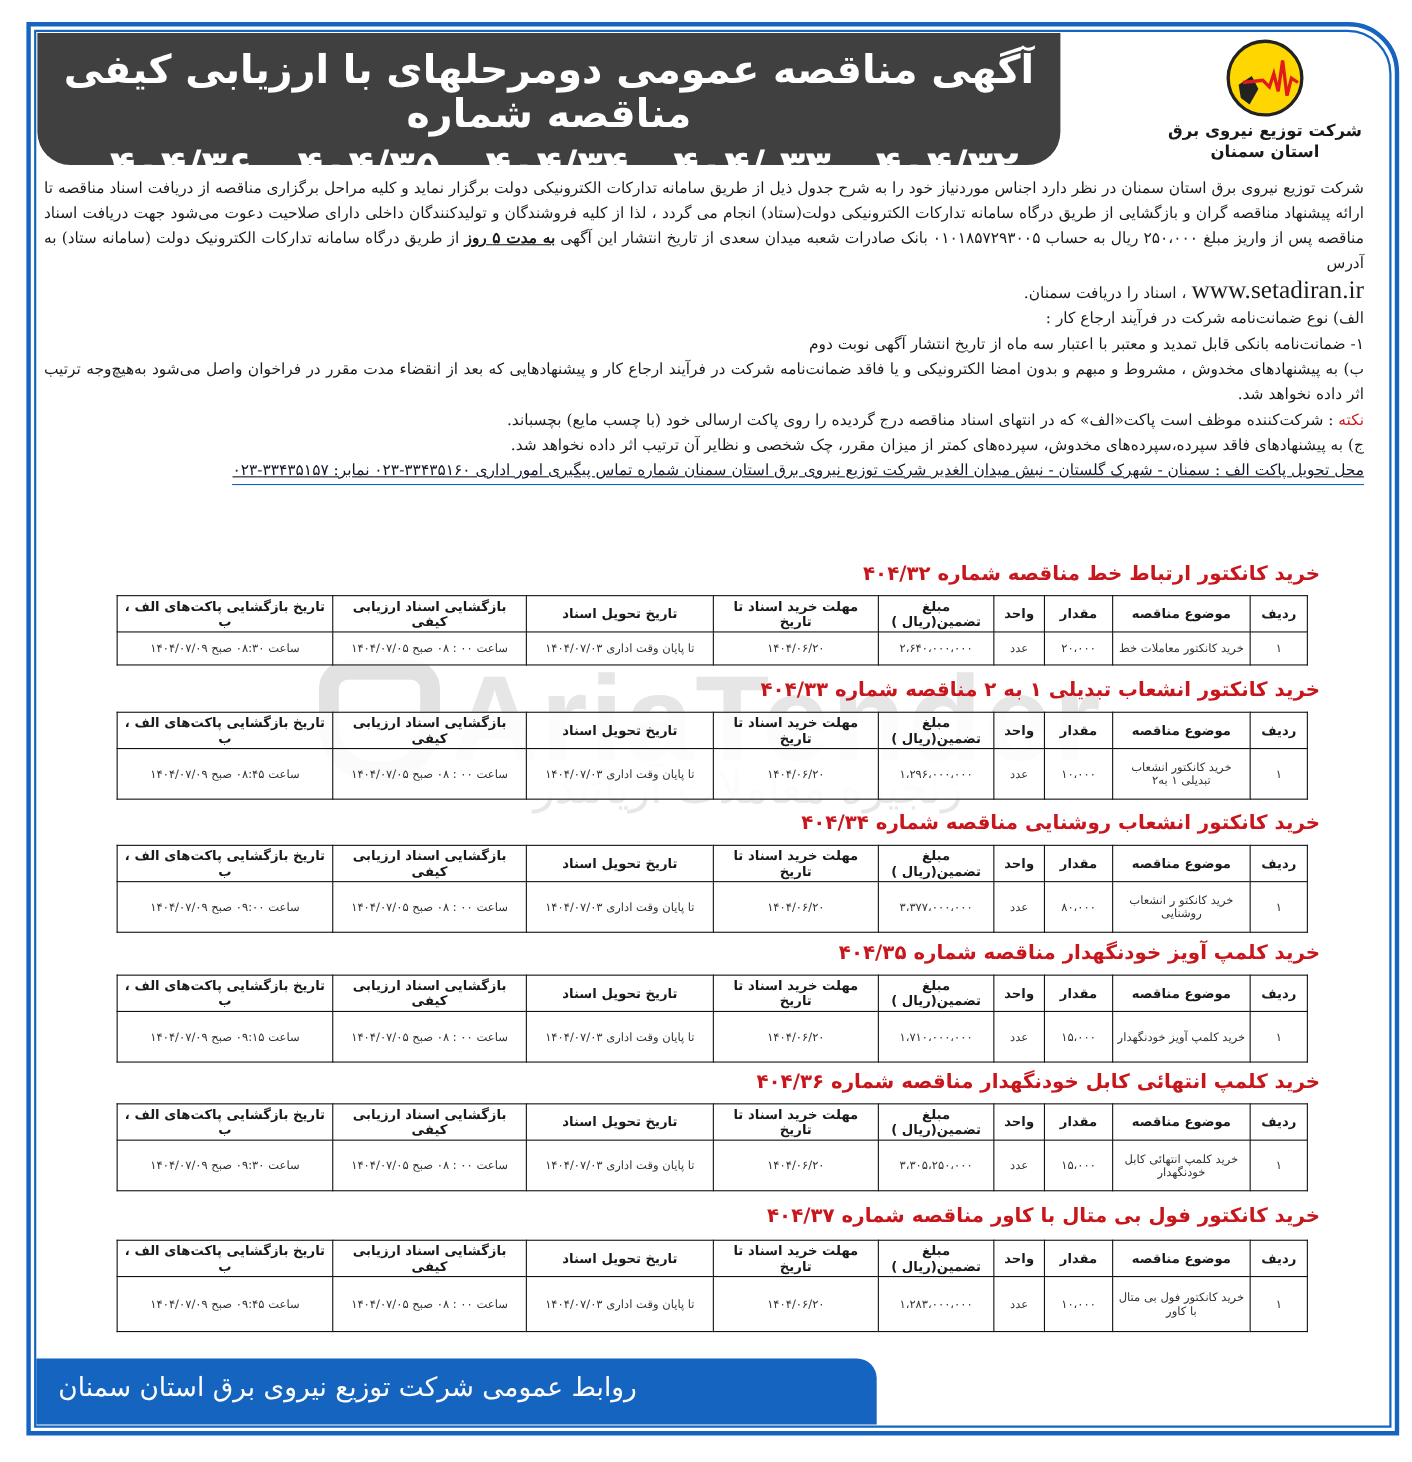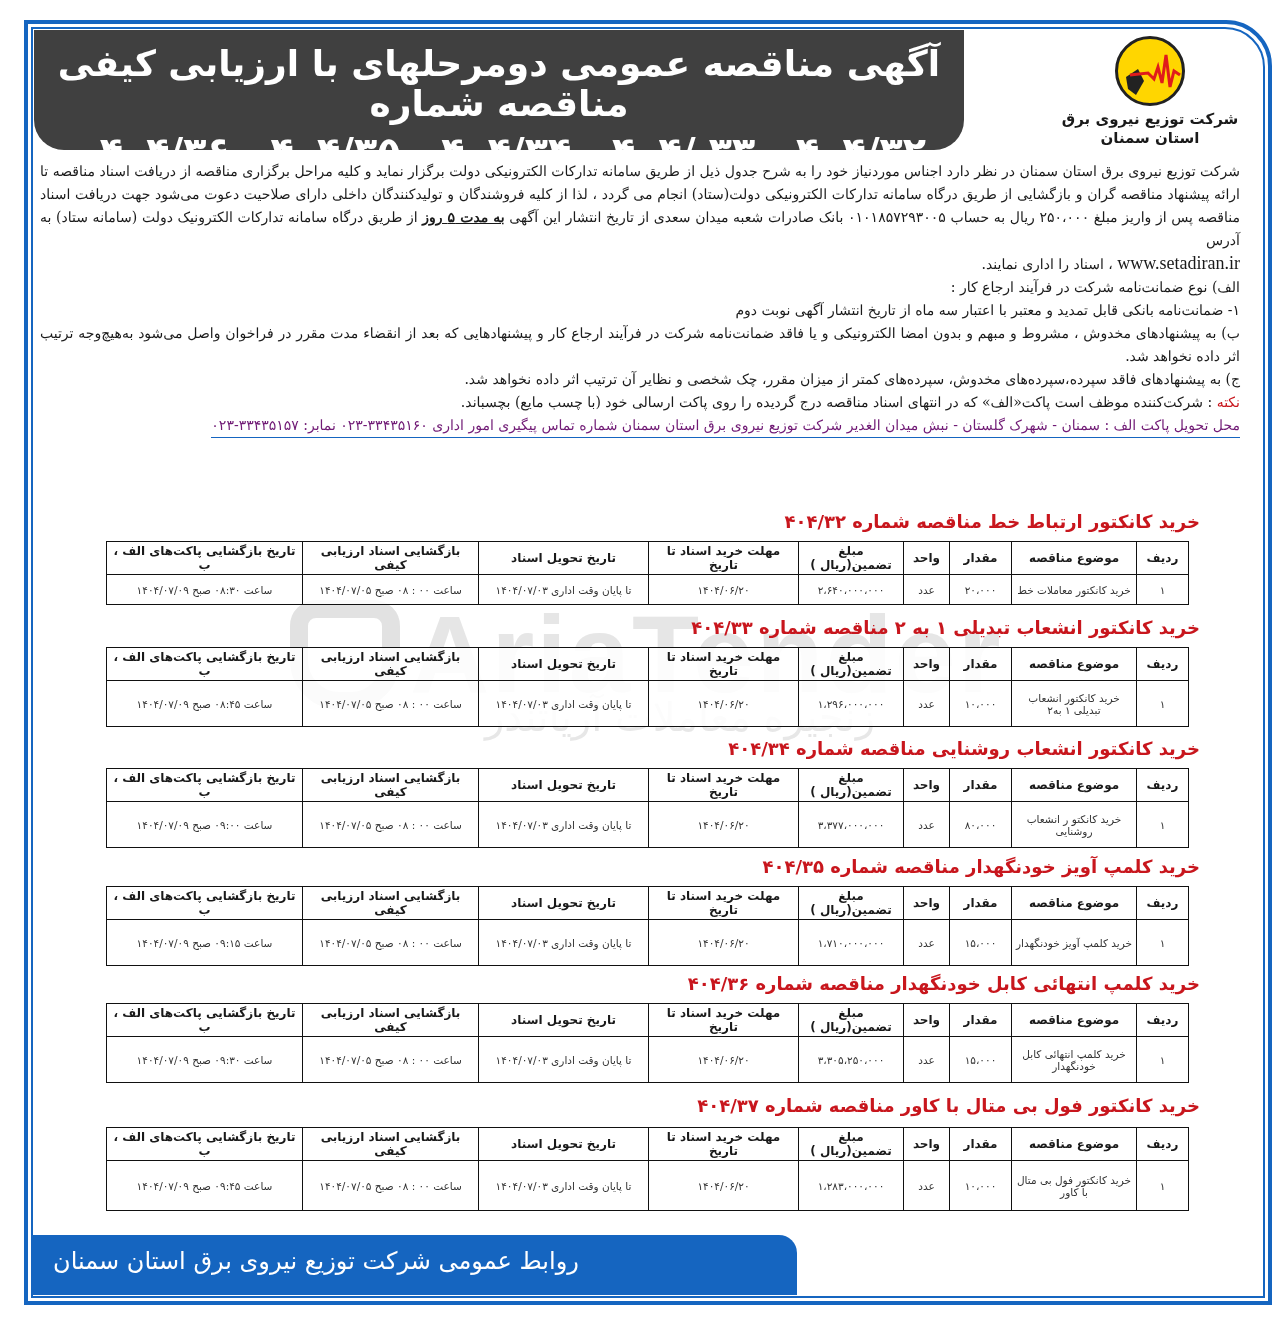--- a/index.html
+++ b/index.html
@@ -34,23 +34,23 @@
   .logo-circle svg { position: absolute; left: 0; top: 0; }
   .logo-name { font-size: 15px; font-weight: bold; line-height: 19px; margin-top: 4px; }
 
   .body-text {
     position: absolute; left: 40px; top: 160px; width: 1200px;
     direction: rtl; text-align: justify; font-size: 14px; line-height: 23px;
     font-family: "DejaVu Serif", serif;
   }
   .body-text p { margin: 0; }
   .body-text .bold-u { font-weight: bold; text-decoration: underline; }
-  .body-text .url { font-size: 18px; font-family: "Liberation Serif", serif; }
+  .body-text .url { font-size: 23px; font-family: "Liberation Serif", serif; }
   .body-text .note-label { color: #c8161d; }
-  .body-text .delivery { color: #701a75; border-bottom: 1.5px solid #1565c0; display: inline-block; }
+  .body-text .delivery { color: #0f172a; border-bottom: 1.5px solid #1565c0; display: inline-block; text-decoration: underline; }
 
   .section-title {
     position: absolute; left: 100px; width: 1100px; text-align: right;
     direction: rtl; color: #c8161d; font-weight: bold; font-size: 18px; line-height: 24px;
   }
   table.tender {
     position: absolute; left: 106px; width: 1082px; border-collapse: collapse;
     direction: rtl; font-size: 11.5px; table-layout: fixed;
     background: rgba(255,255,255,0.85);
   }
@@ -113,27 +113,27 @@
     </svg>
   </div>
   <div class="logo-name">شرکت توزیع نیروی برق</div>
   <div class="logo-name" style="margin-top:0">استان سمنان</div>
 </div>
 
 <div class="body-text">
   <p>
     <span>شرکت توزیع نیروی برق استان سمنان در نظر دارد اجناس موردنیاز خود را  به شرح جدول ذیل از طریق سامانه تدارکات الکترونیکی دولت برگزار نماید و کلیه مراحل برگزاری مناقصه از دریافت اسناد مناقصه تا ارائه پیشنهاد مناقصه گران و بازگشایی از طریق درگاه سامانه تدارکات الکترونیکی دولت(ستاد) انجام می گردد ، لذا از کلیه فروشندگان و تولیدکنندگان داخلی دارای صلاحیت دعوت می‌شود جهت دریافت اسناد مناقصه پس از واریز مبلغ ۲۵۰،۰۰۰ ریال به حساب  ۰۱۰۱۸۵۷۲۹۳۰۰۵ بانک صادرات شعبه میدان سعدی از تاریخ انتشار این آگهی </span><span class="bold-u">به مدت ۵ روز</span><span> از طریق درگاه سامانه تدارکات الکترونیک دولت (سامانه ستاد) به آدرس </span>
     <br>
-    <a class="url">www.setadiran.ir</a><span> ، اسناد را اداری نمایند.</span>
+    <a class="url">www.setadiran.ir</a><span> ، اسناد را دریافت سمنان.</span>
   </p>
   <p>الف) نوع ضمانت‌نامه شرکت در فرآیند ارجاع کار :</p>
   <p>۱- ضمانت‌نامه بانکی قابل تمدید و معتبر با اعتبار سه ماه از تاریخ انتشار آگهی نوبت دوم</p>
   <p>ب)  به پیشنهادهای مخدوش ، مشروط و مبهم و بدون امضا الکترونیکی و یا فاقد ضمانت‌نامه شرکت در فرآیند ارجاع کار و پیشنهادهایی که بعد از انقضاء مدت مقرر در فراخوان واصل می‌شود به‌هیچ‌وجه ترتیب اثر داده نخواهد شد.</p>
+  <p><span class="note-label">نکته</span><span> : شرکت‌کننده موظف است پاکت«الف» که در انتهای اسناد مناقصه درج گردیده را روی پاکت ارسالی خود (با چسب مایع) بچسباند.</span></p>
   <p>ج) به پیشنهادهای فاقد سپرده،سپرده‌های مخدوش، سپرده‌های کمتر از میزان مقرر، چک شخصی و نظایر آن ترتیب اثر داده نخواهد شد.</p>
-  <p><span class="note-label">نکته</span><span> : شرکت‌کننده موظف است پاکت«الف» که در انتهای اسناد مناقصه درج گردیده را روی پاکت ارسالی خود (با چسب مایع) بچسباند.</span></p>
   <p><span class="delivery">محل تحویل پاکت الف : سمنان - شهرک گلستان - نبش میدان الغدیر شرکت توزیع نیروی برق استان سمنان شماره تماس پیگیری امور اداری ۳۳۴۳۵۱۶۰-۰۲۳ نمابر: ۳۳۴۳۵۱۵۷-۰۲۳</span></p>
 </div>
 
 <div class="section-title" style="top:510px">خرید کانکتور ارتباط خط  مناقصه شماره ۴۰۴/۳۲</div>
 <table class="tender" style="top:541px">
   <colgroup>
     <col style="width:52px">
       <col style="width:125px">
       <col style="width:62px">
       <col style="width:46px">

